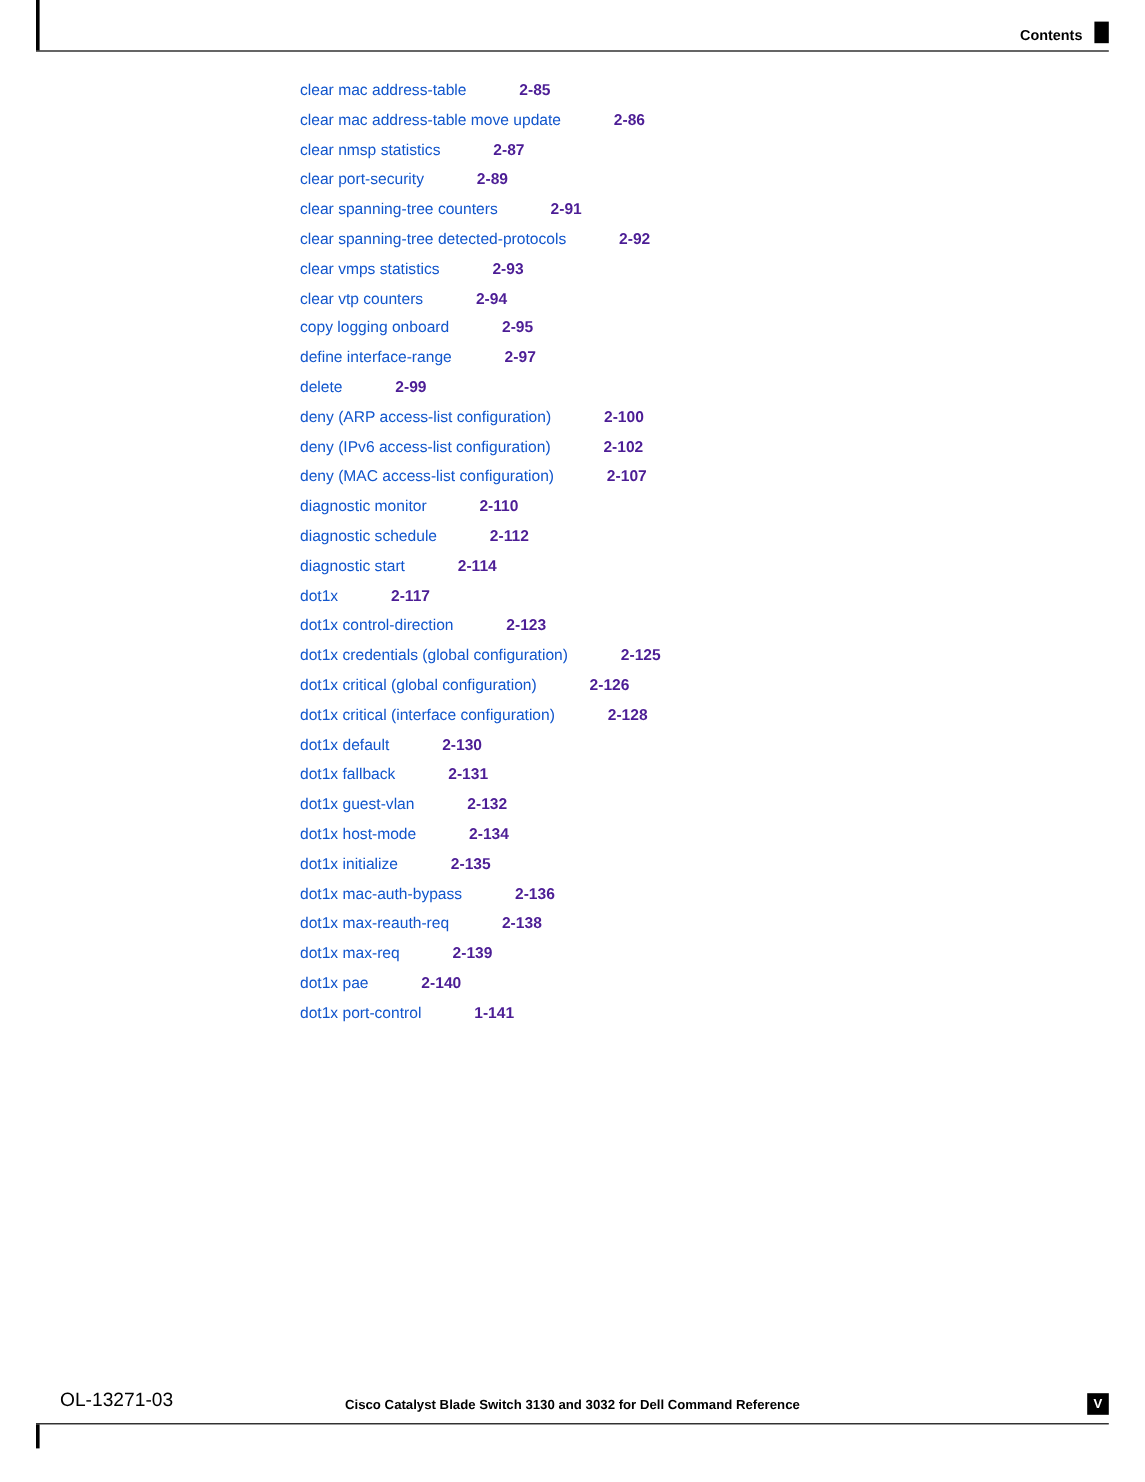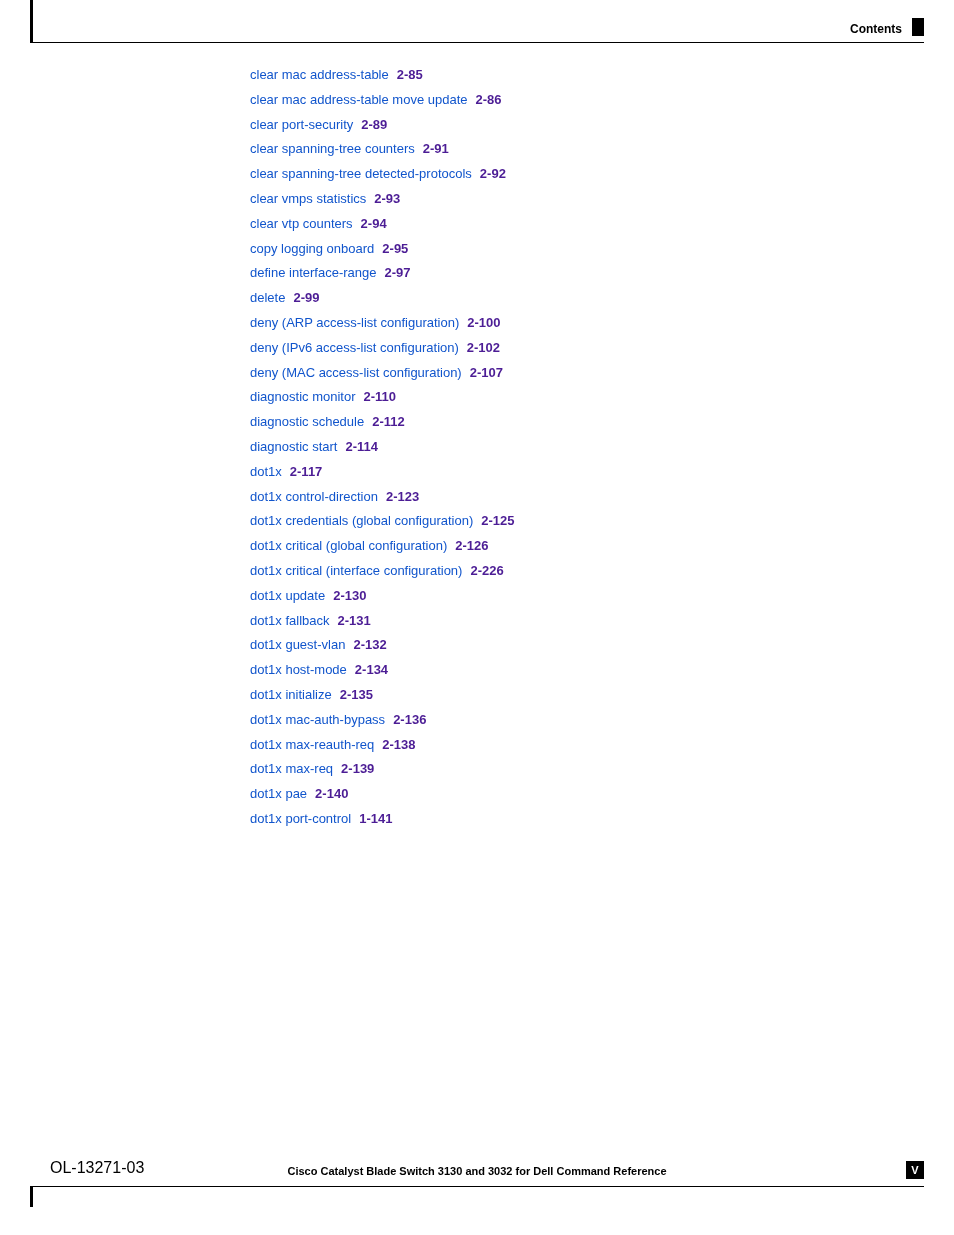--- a/index.html
+++ b/index.html
@@ -70,20 +70,21 @@
       top: 65px;
       left: 250px;
       right: 80px;
     }
 
     .toc-entry {
       display: flex;
       align-items: center;
       margin-bottom: 4px;
       line-height: 1.6;
+      gap: 36px;
     }
 
     .toc-link {
       color: #1155CC;
       text-decoration: none;
       font-size: 13px;
       white-space: nowrap;
     }
 
     .toc-page {
@@ -170,20 +171,24 @@
 
   <div class="toc-entry">
         <a class="toc-link" href="#">clear mac address-table</a>
         <span class="toc-page">2-85</span>
       </div>
       <div class="toc-entry">
         <a class="toc-link" href="#">clear mac address-table move update</a>
         <span class="toc-page">2-86</span>
       </div>
       <div class="toc-entry">
+        <a class="toc-link" href="#">clear nmsp statistics</a>
+        <span class="toc-page">2-87</span>
+      </div>
+      <div class="toc-entry">
         <a class="toc-link" href="#">clear port-security</a>
         <span class="toc-page">2-89</span>
       </div>
       <div class="toc-entry">
         <a class="toc-link" href="#">clear spanning-tree counters</a>
         <span class="toc-page">2-91</span>
       </div>
       <div class="toc-entry">
         <a class="toc-link" href="#">clear spanning-tree detected-protocols</a>
         <span class="toc-page">2-92</span>
@@ -243,24 +248,24 @@
       <div class="toc-entry">
         <a class="toc-link" href="#">dot1x credentials (global configuration)</a>
         <span class="toc-page">2-125</span>
       </div>
       <div class="toc-entry">
         <a class="toc-link" href="#">dot1x critical (global configuration)</a>
         <span class="toc-page">2-126</span>
       </div>
       <div class="toc-entry">
         <a class="toc-link" href="#">dot1x critical (interface configuration)</a>
-        <span class="toc-page">2-226</span>
-      </div>
-      <div class="toc-entry">
-        <a class="toc-link" href="#">dot1x update</a>
+        <span class="toc-page">2-128</span>
+      </div>
+      <div class="toc-entry">
+        <a class="toc-link" href="#">dot1x default</a>
         <span class="toc-page">2-130</span>
       </div>
       <div class="toc-entry">
         <a class="toc-link" href="#">dot1x fallback</a>
         <span class="toc-page">2-131</span>
       </div>
       <div class="toc-entry">
         <a class="toc-link" href="#">dot1x guest-vlan</a>
         <span class="toc-page">2-132</span>
       </div>

